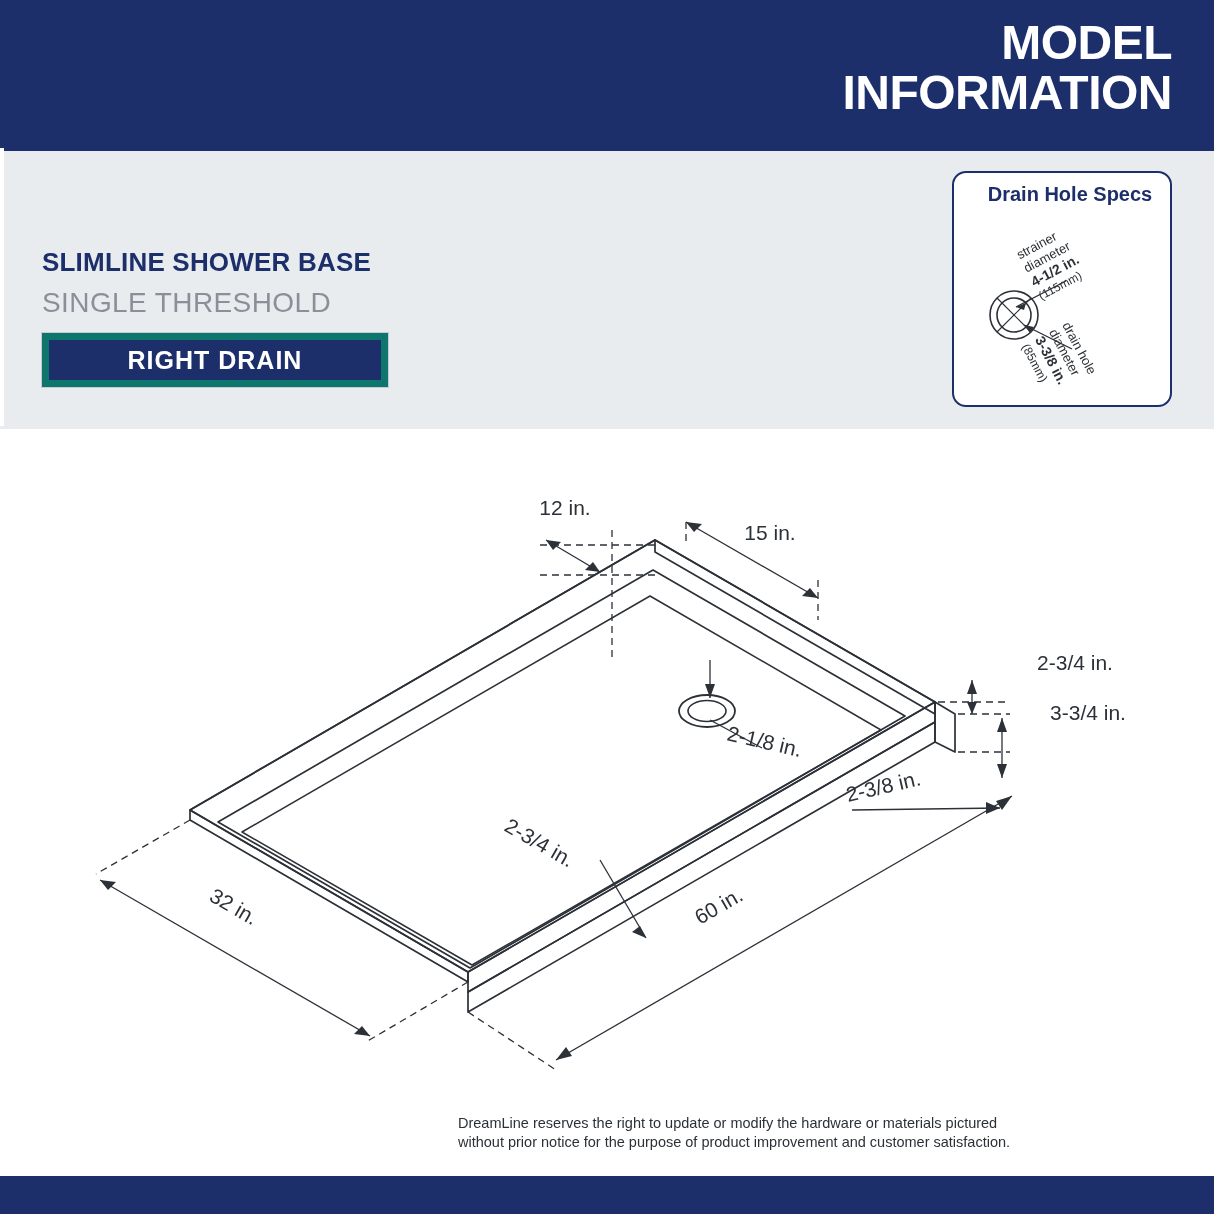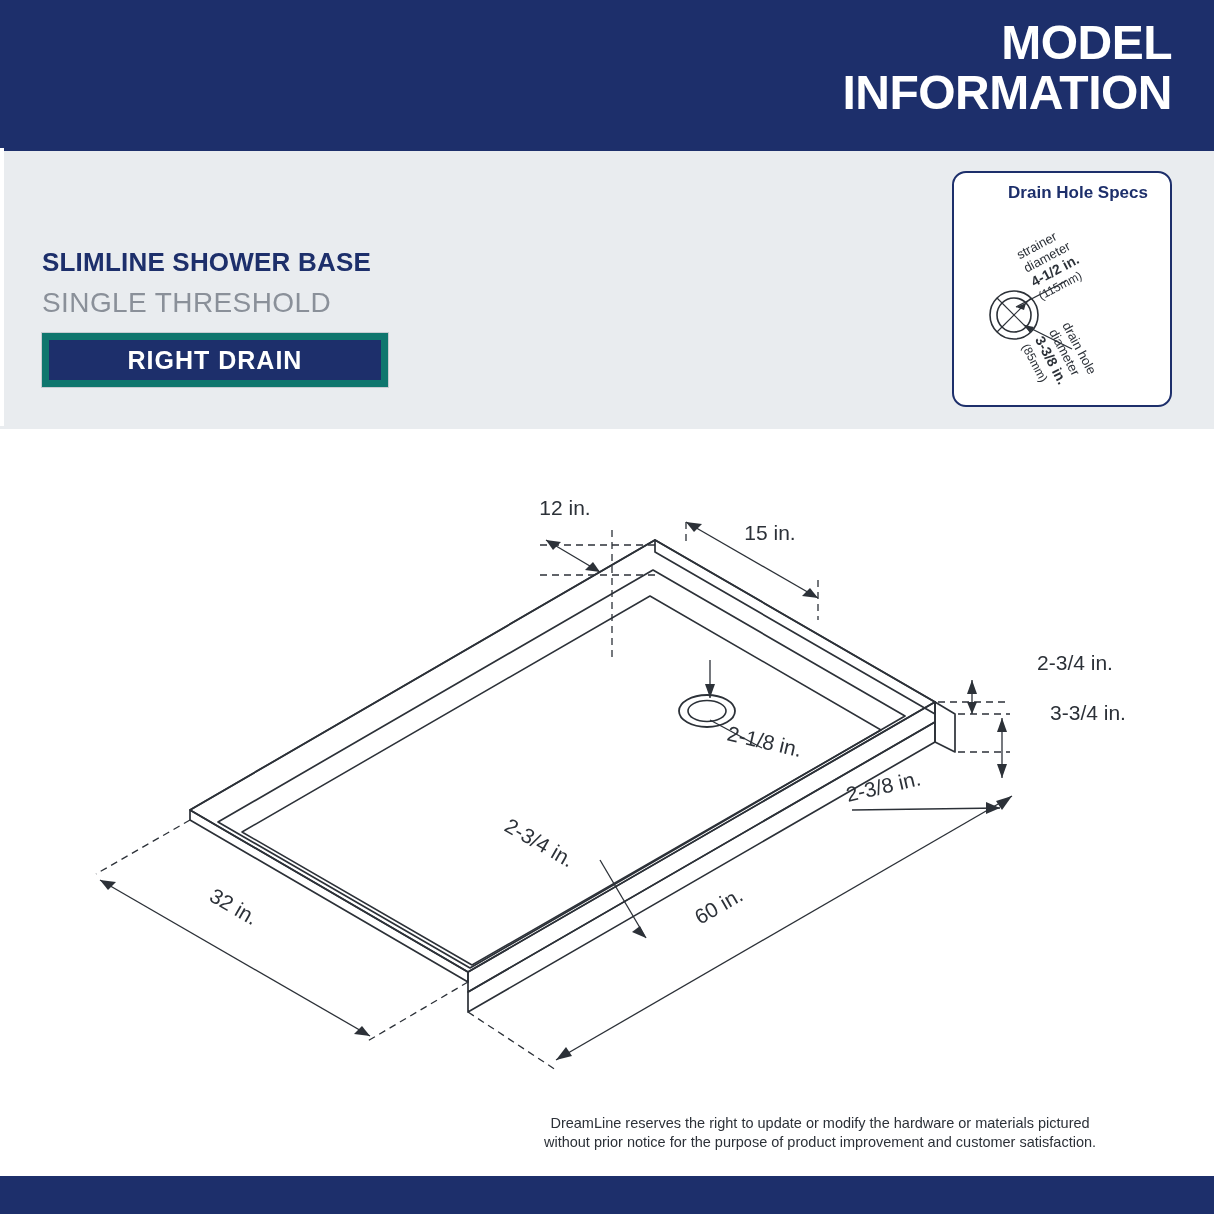--- a/index.html
+++ b/index.html
@@ -104,48 +104,48 @@
     left: 952px;
     top: 20px;
     width: 216px;
     height: 232px;
     background: #ffffff;
     border: 2px solid #1d2f6b;
     border-radius: 14px;
   }
   .specs-title {
     position: absolute;
-    left: 16px; top: 10px;
+    left: 8px; top: 10px;
     width: 216px;
     text-align: center;
     color: #1d2f6b;
-    font-size: 17px;
+    font-size: 20px;
     font-weight: bold;
   }
   .specs-svg {
     position: absolute;
     left: 0; top: 30px;
   }
 
   
   .drawing {
     position: absolute;
     left: 0;
     top: 430px;
     width: 1214px;
     height: 700px;
   }
 
   
   .disclaimer {
     position: absolute;
-    right: 44px;
+    right: 36px;
     bottom: 62px;
     width: 740px;
-    text-align: center;
+    text-align: left;
     color: #2c3138;
     font-size: 14.5px;
     line-height: 19px;
   }
 
   
   .footer-band {
     position: absolute;
     left: 0;
     bottom: 0;

